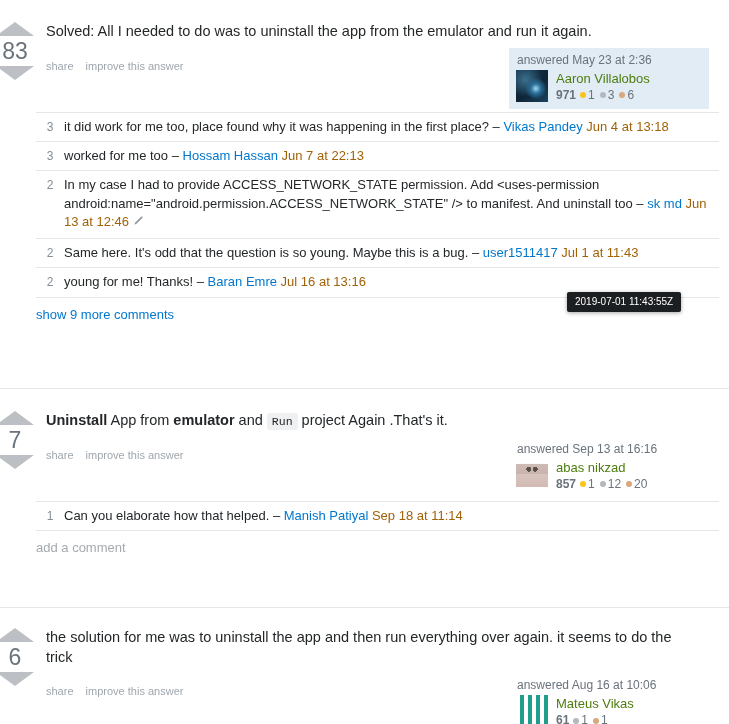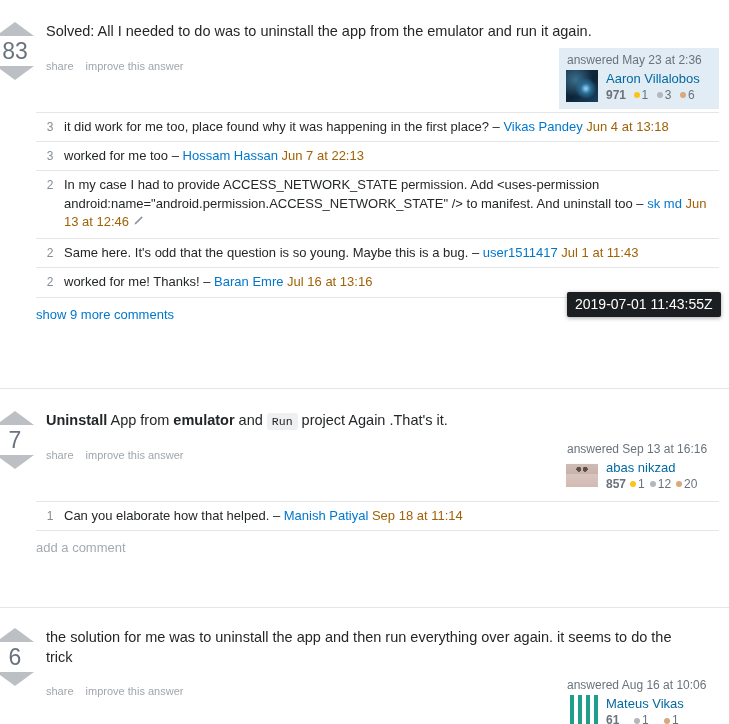--- a/index.html
+++ b/index.html
@@ -54,20 +54,21 @@
   .vote-count {
     font-size: 23px;
     color: #6a737c;
     line-height: 30px;
     font-family: "Liberation Sans", sans-serif;
   }
 
   
   .postcell {
     margin-left: 46px;
+    padding-right: 10px;
     padding-top: 14px;
     min-height: 10px;
   }
   .post-text {
     font-size: 14.5px;
     line-height: 1.35;
     color: #242729;
     max-width: 660px;
   }
   .post-text b { font-weight: bold; }
@@ -97,21 +98,21 @@
   .post-menu span {
     margin-right: 9px;
     cursor: pointer;
   }
 
   
   .user-card {
     position: absolute;
     right: 10px;
     top: -8px;
-    width: 160px;
+    width: 200px;
     box-sizing: border-box;
     padding: 5px 7px 6px 7px;
   }
   .user-card.highlight {
     background: #e1ecf4;
   }
   .user-action-time {
     color: #6a737c;
     font-size: 12px;
     margin-bottom: 3px;
@@ -143,34 +144,33 @@
   }
   .avatar-mateus {
     background-color: #1f9e8b;
     background-image:
       linear-gradient(90deg, #ffffff 0 12.5%, transparent 12.5% 25%, #ffffff 25% 37.5%, transparent 37.5% 50%, #ffffff 50% 62.5%, transparent 62.5% 75%, #ffffff 75% 87.5%, transparent 87.5% 100%),
       linear-gradient(0deg, transparent 0 12.5%, #ffffff 12.5% 25%, transparent 25% 37.5%, #ffffff 37.5% 50%, transparent 50% 62.5%, #ffffff 62.5% 75%, transparent 75% 87.5%, #ffffff 87.5% 100%);
     background-blend-mode: screen, multiply;
   }
   .user-info { padding-top: 1px; }
   .user-name {
-    color: #0369a1;
+    color: #4d7c0f;
     font-size: 13px;
     line-height: 15px;
     cursor: pointer;
     display: block;
     margin-bottom: 2px;
   }
   .user-rep-row {
     font-size: 12px;
     color: #6a737c;
     line-height: 15px;
     display: flex;
     align-items: center;
-    justify-content: space-between;
   }
   .rep { font-weight: bold; color: #6a737c; margin-right: 4px; }
   .badge-group {
     display: inline-flex;
     align-items: center;
     margin-right: 5px;
   }
   .badge-dot {
     width: 6px;
     height: 6px;
@@ -230,21 +230,21 @@
     font-size: 13px;
     padding: 9px 0 0 0;
     cursor: pointer;
   }
 
   
   .tooltip {
     position: absolute;
     background: #1c1f21;
     color: #ffffff;
-    font-size: 14px;
+    font-size: 10px;
     padding: 4px 8px 5px 8px;
     border-radius: 2px;
     white-space: nowrap;
     box-shadow: 0 1px 4px rgba(0,0,0,0.35);
     z-index: 50;
   }
 </style>
 </head>
 <body>
 
@@ -306,21 +306,21 @@
       <div class="comment-body"><span>In my case I had to provide ACCESS_NETWORK_STATE permission. Add &lt;uses-permission android:name="android.permission.ACCESS_NETWORK_STATE" /&gt; to manifest. And uninstall too</span> <span>–</span> <span class="comment-user">sk md</span> <span class="comment-date">Jun 13 at 12:46</span><span class="pencil-icon"><svg width="12" height="12" viewBox="0 0 12 12">
               <path d="M9.6 1.2 L10.8 2.4 L4.2 9 L2.4 9.6 L3 7.8 Z" fill="#9199a1"></path>
             </svg></span></div>
     </div>
     <div class="comment">
       <div class="comment-score">2</div>
       <div class="comment-body"><span>Same here. It's odd that the question is so young. Maybe this is a bug.</span> <span>–</span> <span class="comment-user">user1511417</span> <span class="comment-date">Jul 1 at 11:43</span></div>
     </div>
     <div class="comment">
       <div class="comment-score">2</div>
-      <div class="comment-body"><span>worked for me! Thanks!</span> <span>–</span> <span class="comment-user">Baran Emre</span> <span class="comment-date">Jul 16 at 13:16</span></div>
+      <div class="comment-body"><span>young for me! Thanks!</span> <span>–</span> <span class="comment-user">Baran Emre</span> <span class="comment-date">Jul 16 at 13:16</span></div>
     </div>
     <div class="comments-link-row">
       <span class="show-more">show 9 more comments</span>
     </div>
   </div>
 
   <div class="tooltip" style="left:567px; top:292px;">2019-07-01 11:43:55Z</div>
 </div>
 
 <div class="answer-divider" style="margin-top:17px;"></div>

